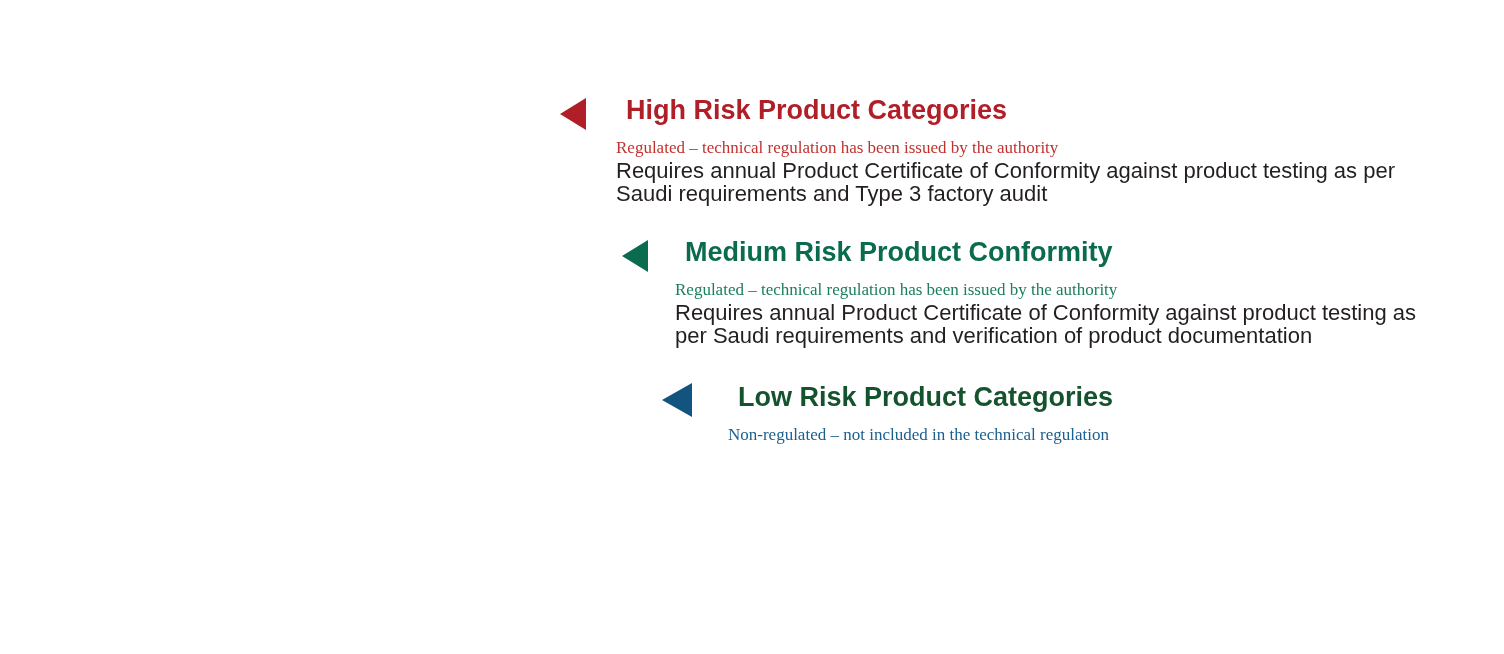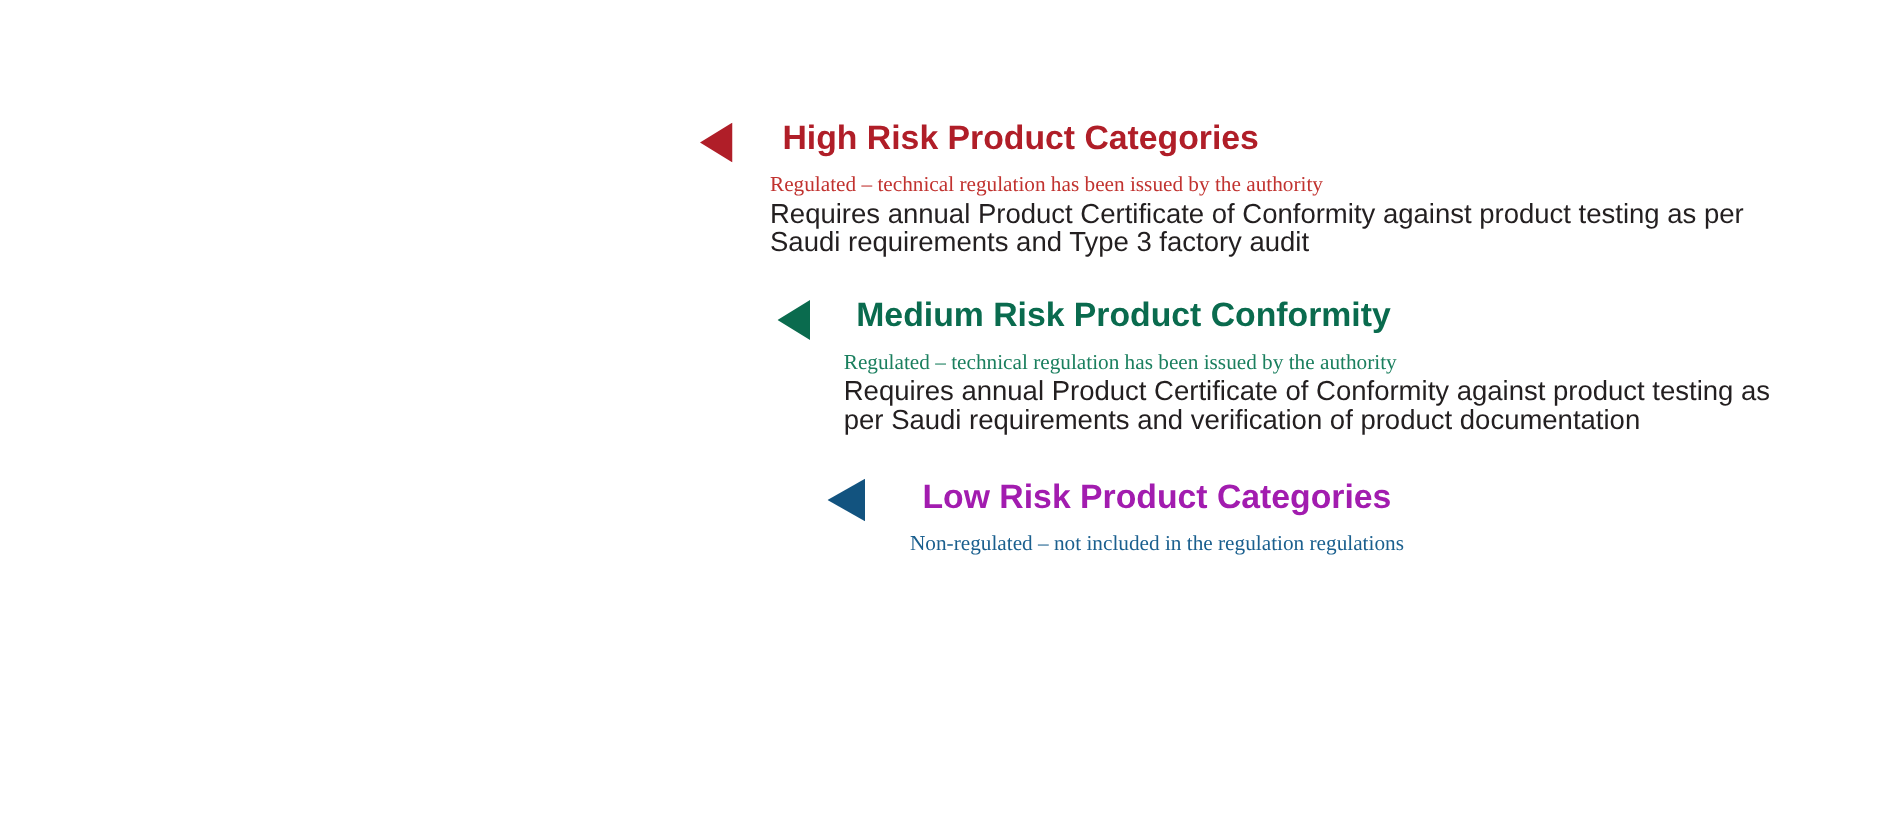--- a/index.html
+++ b/index.html
@@ -100,21 +100,21 @@
   #block-medium .risk-subtitle { color: #1a7f5e; }
   #block-medium .risk-body { width: 775px; }
 
   
   #block-low {
     left: 662px;
     top: 371px;
     width: 830px;
   }
   #block-low .arrow-marker { margin: 12px 36px 0 0; }
-  #block-low .risk-title { color: #a21caf; }
+  #block-low .risk-title { color: #14532d; }
   #block-low .risk-subtitle { color: #1a5f8e; }
   #block-low .risk-body { width: 700px; }
 </style>
 </head>
 <body>
 
 <div id="infographic">
 
 
   <div class="risk-block" id="block-high">
@@ -143,18 +143,18 @@
     </div>
   </div>
 
   <div class="risk-block" id="block-low">
     <div class="risk-row">
       <svg class="arrow-marker" width="30" height="34" viewBox="0 0 30 34">
         <polygon points="30,0 30,34 0,17" fill="#12537f"></polygon>
       </svg>
       <div class="risk-text">
         <p class="risk-title">Low Risk Product Categories</p>
-        <p class="risk-subtitle">Non-regulated – not included in the regulation regulations</p>
+        <p class="risk-subtitle">Non-regulated – not included in the technical regulation</p>
       </div>
     </div>
   </div>
 
 </div>
 
 </body></html>

